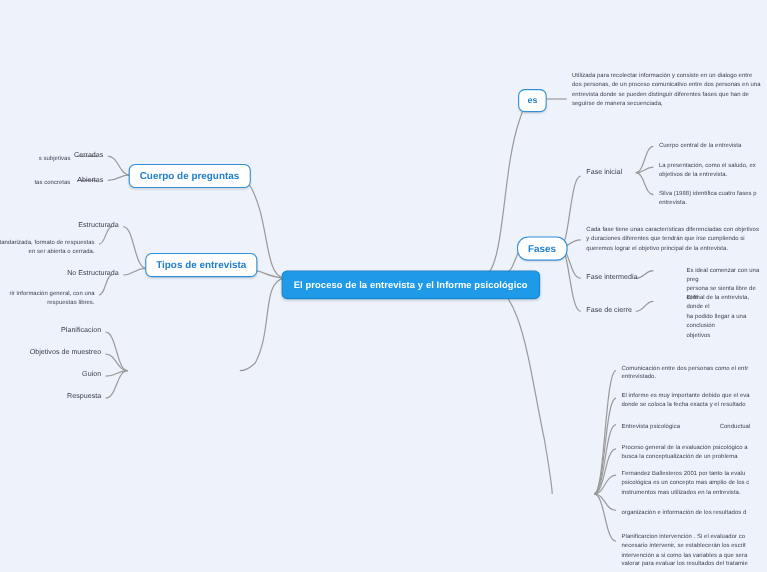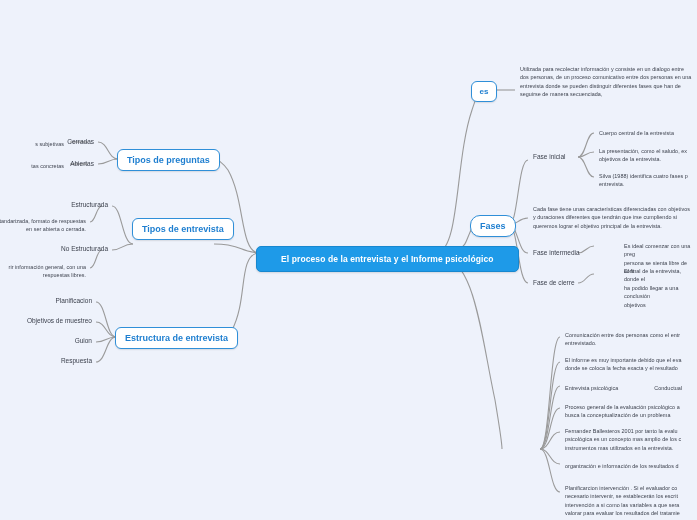--- a/index.html
+++ b/index.html
@@ -41,21 +41,21 @@
 
   
   .root-node {
     background: #1e9ae8;
     border: 1px solid #1787cf;
     border-radius: 5px;
     color: #ffffff;
     font-weight: bold;
     font-size: 8.5px;
     letter-spacing: 0.1px;
-    padding: 7px 24px;
+    padding: 7px 10px;
     text-align: center;
     white-space: nowrap;
     box-shadow: 0 1px 2px rgba(0,0,0,0.12);
   }
 
   
   .branch-node {
     background: #ffffff;
     border: 1.5px solid #2f8fd8;
     border-radius: 6px;
@@ -216,42 +216,41 @@
 
   <div class="node para left" style="left:561px; top:459px; width:136px;">organización e información de los resultados  d</div>
 
   <div class="node para left" style="left:561px; top:481px; width:136px;">
     <span>Planificarcion intervención . Si el evaluador co</span><br>
     <span>necesario intervenir, se establecerán los escrit</span><br>
     <span>intervención a si como las variables a que sera</span><br>
     <span>valorar para evaluar los resultados del tratamie</span>
   </div>
 
-  <div class="node branch-node" style="left:117px; top:149px;">Tipos de preguntas</div>
+  <div class="node branch-node" style="left:117px; top:149px;">Cuerpo de preguntas</div>
 
   <div class="node leaf-label left" style="left:58px; top:136px; width:40px;">Cerradas</div>
   <div class="node para right-align" style="left:-14px; top:137px; width:82px;">s subjetivas</div>
 
   <div class="node leaf-label left" style="left:58px; top:158px; width:40px;">Abiertas</div>
   <div class="node para right-align" style="left:-14px; top:159px; width:82px;">tas concretas</div>
 
-  <div class="node branch-node" style="left:132px; top:218px;">Tipos de entrevista</div>
+  <div class="node branch-node" style="left:132px; top:230px;">Tipos de entrevista</div>
 
   <div class="node leaf-label left" style="left:57px; top:199px; width:55px;">Estructurada</div>
   <div class="node para right-align" style="left:-18px; top:214px; width:108px;">
     <span>tandarizada, formato de respuestas</span><br>
     <span>en ser abierta o cerrada.</span>
   </div>
 
   <div class="node leaf-label left" style="left:45px; top:243px; width:67px;">No Estructurada</div>
   <div class="node para right-align" style="left:-18px; top:260px; width:108px;">
     <span>rir información general, con una</span><br>
     <span>respuestas libres.</span>
   </div>
 
-  <div class="node branch-node" style="left:115px; top:327px;">Estructura de entrevista</div>
 
   <div class="node leaf-label left" style="left:40px; top:295px; width:56px;">Planificacion</div>
   <div class="node leaf-label left" style="left:19px; top:315px; width:77px;">Objetivos de muestreo</div>
   <div class="node leaf-label left" style="left:52px; top:335px; width:44px;">Guion</div>
   <div class="node leaf-label left" style="left:44px; top:355px; width:52px;">Respuesta</div>
 
 </div>
 
 </body></html>

